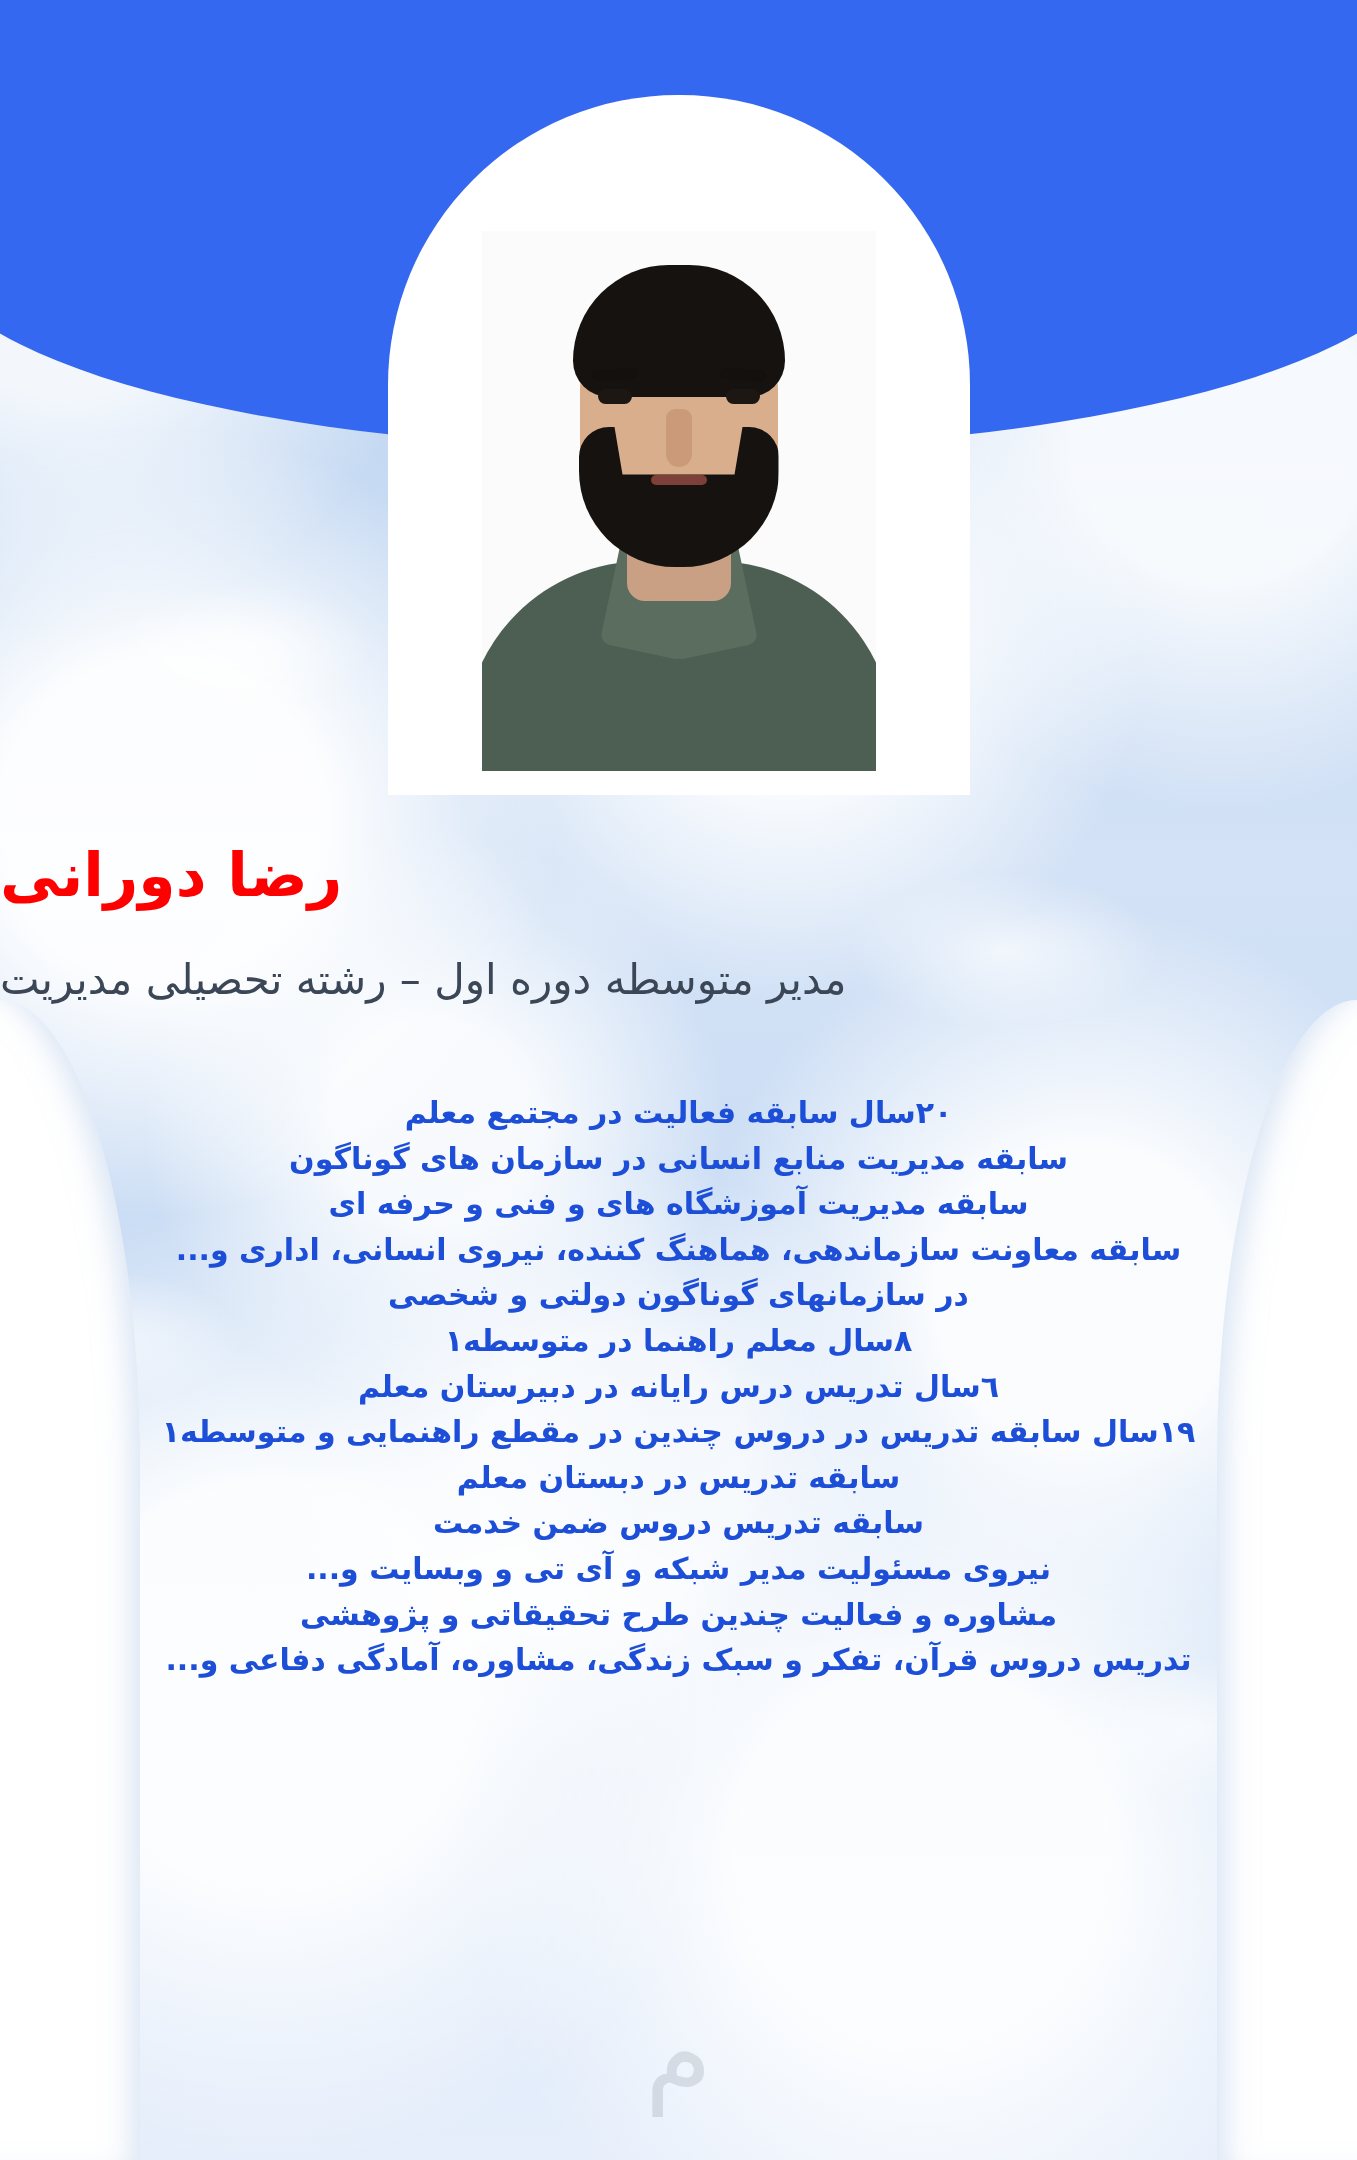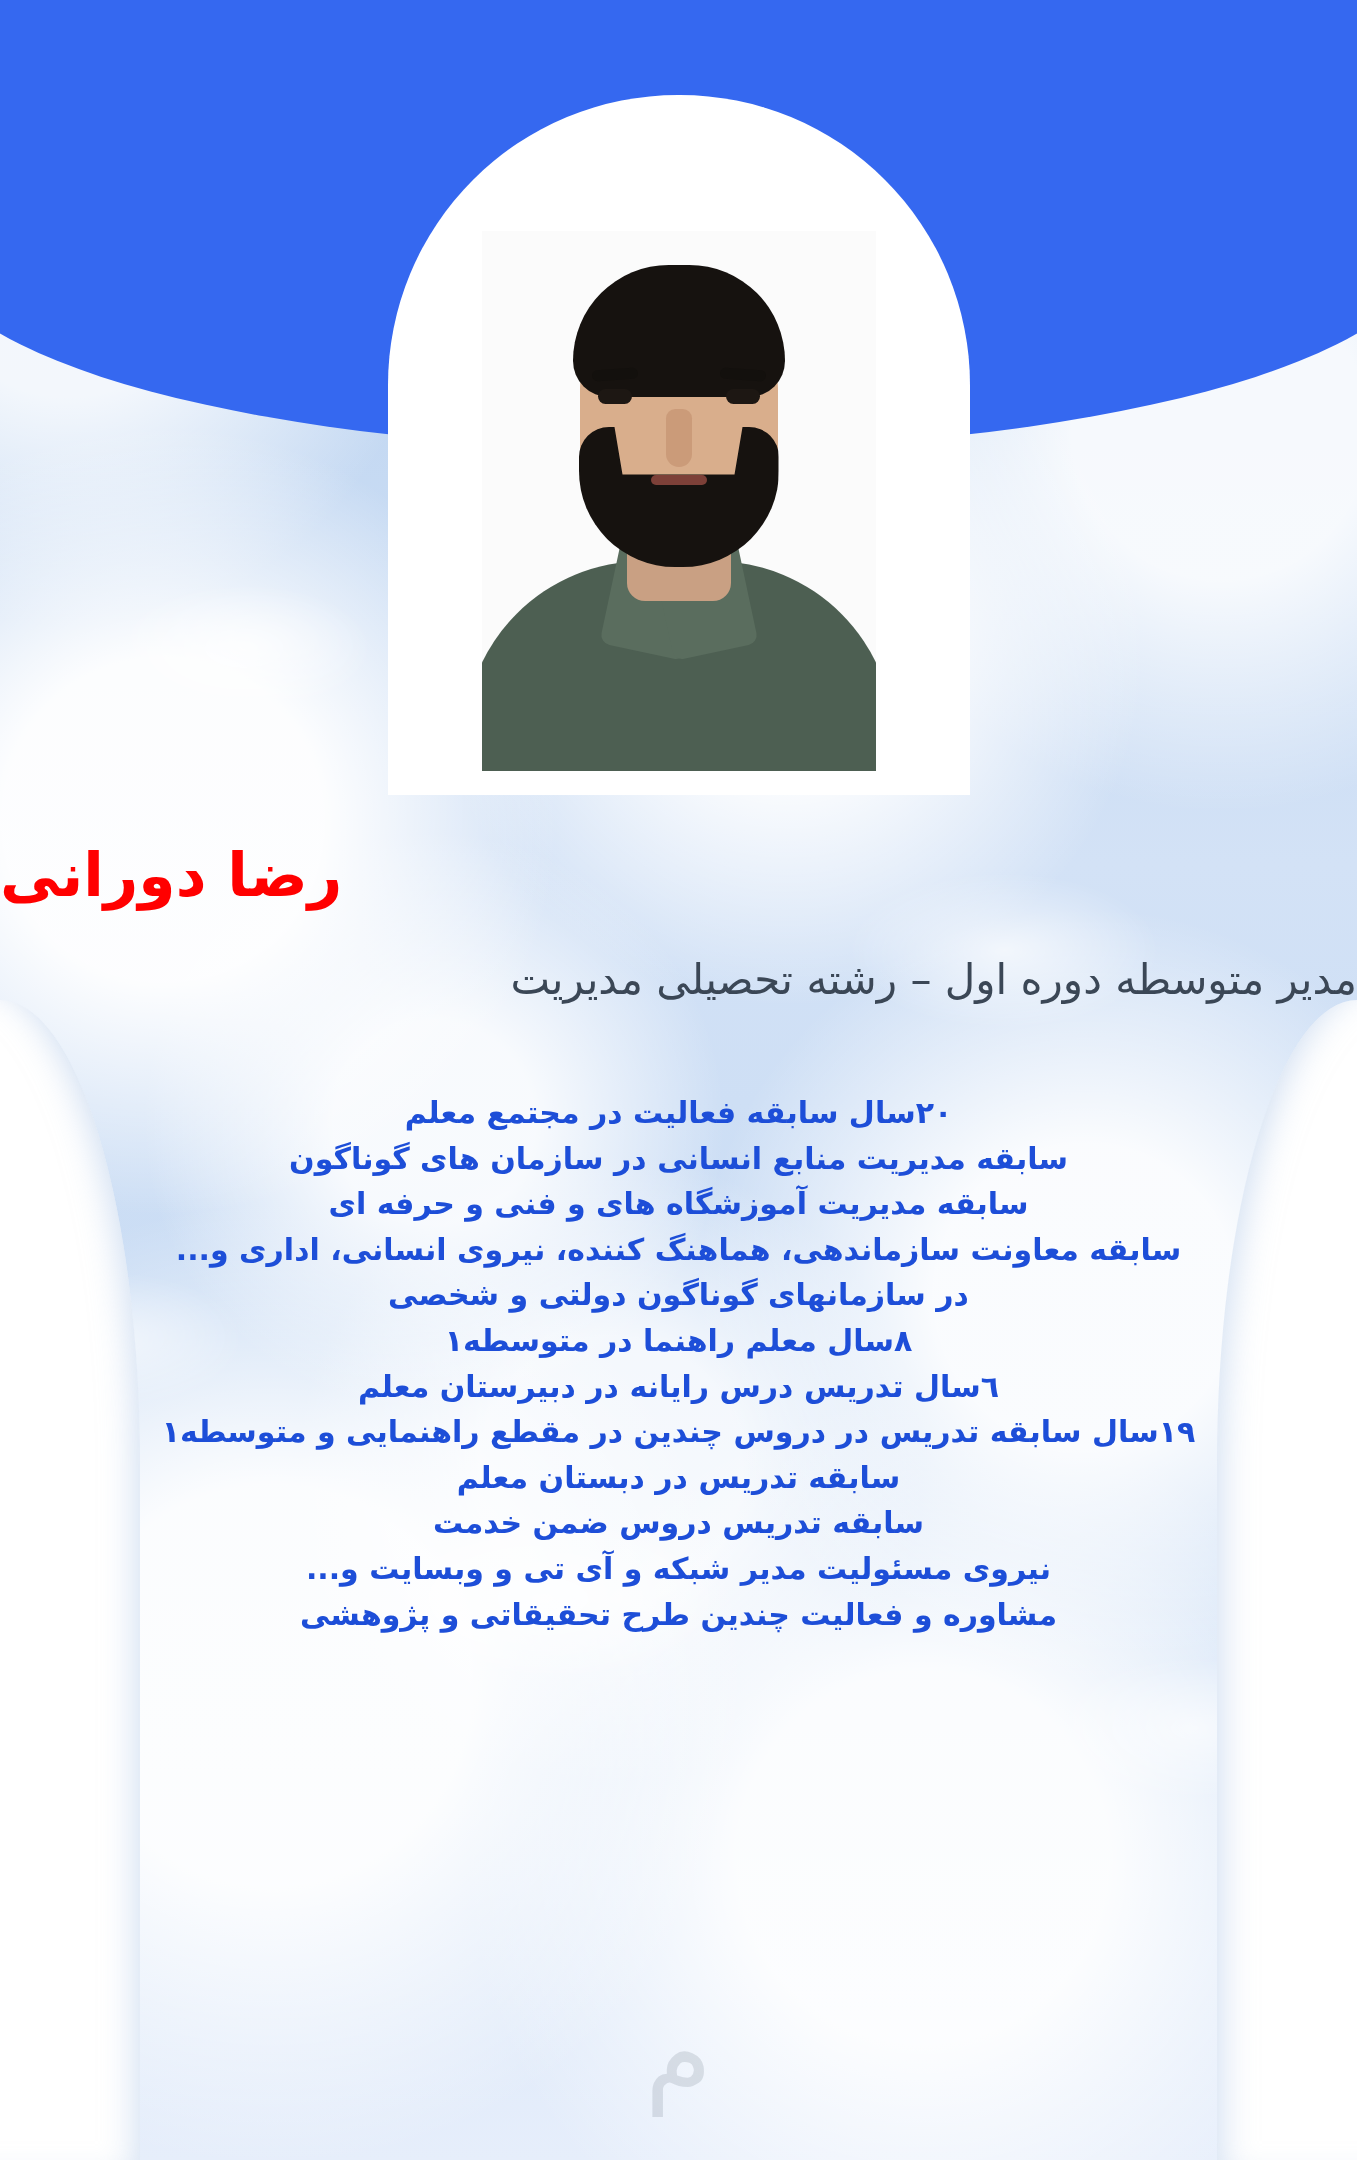--- a/index.html
+++ b/index.html
@@ -214,21 +214,21 @@
     text-align: left;
     color: #ff0000;
     font-weight: bold;
     font-size: 60px;
     letter-spacing: 0;
   }
   .subtitle {
     position: absolute;
     top: 955px;
     width: 100%;
-    text-align: right;
+    text-align: left;
     color: #3b4756;
     font-size: 42px;
   }
   .lines {
     position: absolute;
     top: 1090px;
     left: 0;
     width: 100%;
     text-align: center;
     color: #1d4ed8;
@@ -298,17 +298,18 @@
     <div class="line">سابقه مدیریت آموزشگاه های و فنی و حرفه ای</div>
     <div class="line">سابقه معاونت سازماندهی، هماهنگ کننده، نیروی انسانی، اداری و...</div>
     <div class="line">در سازمانهای گوناگون دولتی و شخصی</div>
     <div class="line">۸سال معلم راهنما در متوسطه۱</div>
     <div class="line">٦سال تدریس درس رایانه در دبیرستان معلم</div>
     <div class="line">۱۹سال سابقه تدریس در دروس چندین در مقطع راهنمایی و متوسطه۱</div>
     <div class="line">سابقه تدریس در دبستان معلم</div>
     <div class="line">سابقه تدریس دروس ضمن خدمت</div>
     <div class="line">نیروی مسئولیت مدیر شبکه و آی تی و وبسایت و...</div>
     <div class="line">مشاوره و فعالیت چندین طرح تحقیقاتی و پژوهشی</div>
+    <div class="line">تدریس دروس قرآن، تفکر و سبک زندگی، مشاوره، آمادگی دفاعی و...</div>
   </div>
 
   <div class="watermark">م</div>
 
 </div>
 
 </body></html>

